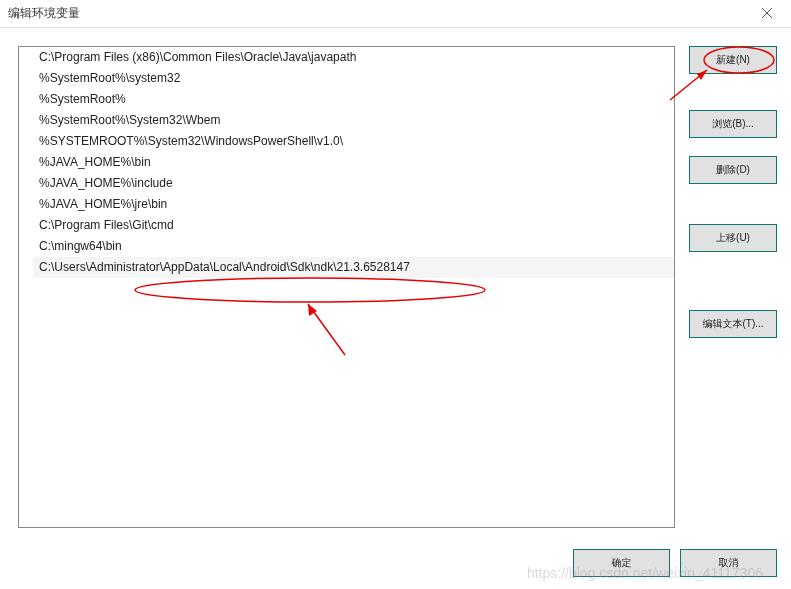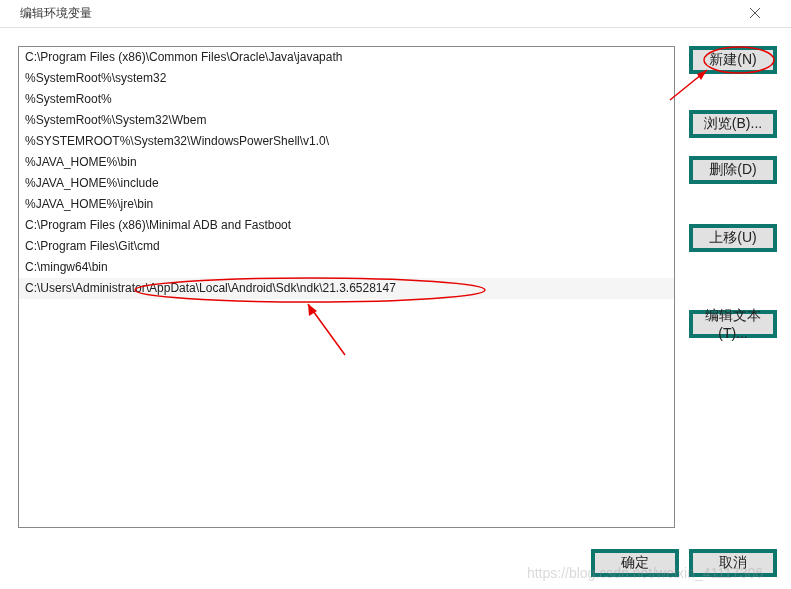--- a/index.html
+++ b/index.html
@@ -9,21 +9,21 @@
       background: #fff;
       width: 791px;
       height: 589px;
       position: relative;
       overflow: hidden;
     }
     .titlebar {
       height: 28px;
       display: flex;
       align-items: center;
-      padding: 0 20px;
+      padding: 0 8px;
       border-bottom: 1px solid #e0e0e0;
       background: #fff;
     }
     .titlebar-title { color: #333; font-size: 12px; }
     .titlebar-close {
       margin-left: auto;
       width: 32px;
       height: 28px;
       display: flex;
       align-items: center;
@@ -36,20 +36,21 @@
       display: flex;
       padding: 18px 14px 0 18px;
       gap: 14px;
       height: 500px;
     }
     .listbox {
       flex: 1;
       border: 1px solid #888;
       background: #fff;
       overflow: hidden;
+      padding-left: 14px;
     }
     .list-row {
       height: 21px;
       line-height: 21px;
       padding: 0 6px;
       font-size: 12px;
       color: #222;
       white-space: nowrap;
       overflow: hidden;
       cursor: default;
@@ -59,40 +60,40 @@
       position: relative;
     }
     .side-buttons {
       width: 88px;
       display: flex;
       flex-direction: column;
       gap: 0;
     }
     .btn {
       height: 28px;
-      border: 4px solid #0f766e;
+      border: 1px solid #0f766e;
       background: #e1e1e1;
-      font-size: 14px;
+      font-size: 10px;
       color: #222;
       cursor: pointer;
       display: flex;
       align-items: center;
       justify-content: center;
       font-family: inherit;
     }
     .side-buttons .spacer-s { height: 18px; }
     .side-buttons .spacer-l { height: 40px; }
     .bottom-bar {
       position: absolute;
       bottom: 12px;
       right: 14px;
       display: flex;
       gap: 10px;
     }
-    .bottom-bar .btn { width: 88px; }
+    .bottom-bar .btn { width: 97px; }
     .watermark {
       position: absolute;
       bottom: 8px;
       right: 28px;
       color: rgba(150,150,150,0.35);
       font-size: 14px;
       pointer-events: none;
       margin-top: 27px;
     }
     
@@ -117,21 +118,20 @@
 <div class="content">
   <div class="listbox" id="listbox">
       <div class="list-row">C:\Program Files (x86)\Common Files\Oracle\Java\javapath</div>
       <div class="list-row">%SystemRoot%\system32</div>
       <div class="list-row">%SystemRoot%</div>
       <div class="list-row">%SystemRoot%\System32\Wbem</div>
       <div class="list-row">%SYSTEMROOT%\System32\WindowsPowerShell\v1.0\</div>
       <div class="list-row">%JAVA_HOME%\bin</div>
       <div class="list-row">%JAVA_HOME%\include</div>
       <div class="list-row">%JAVA_HOME%\jre\bin</div>
-      <div class="list-row">C:\Program Files (x86)\Minimal ADB and Fastboot</div>
       <div class="list-row">C:\Program Files\Git\cmd</div>
       <div class="list-row">C:\mingw64\bin</div>
       <div class="list-row editing">C:\Users\Administrator\AppData\Local\Android\Sdk\ndk\21.3.6528147</div>
     </div>
   <div class="side-buttons">
     <button class="btn">新建(N)</button>
     <div class="spacer-s"></div>
     <div class="spacer-s"></div>
     <button class="btn">浏览(B)...</button>
     <div class="spacer-s"></div>

